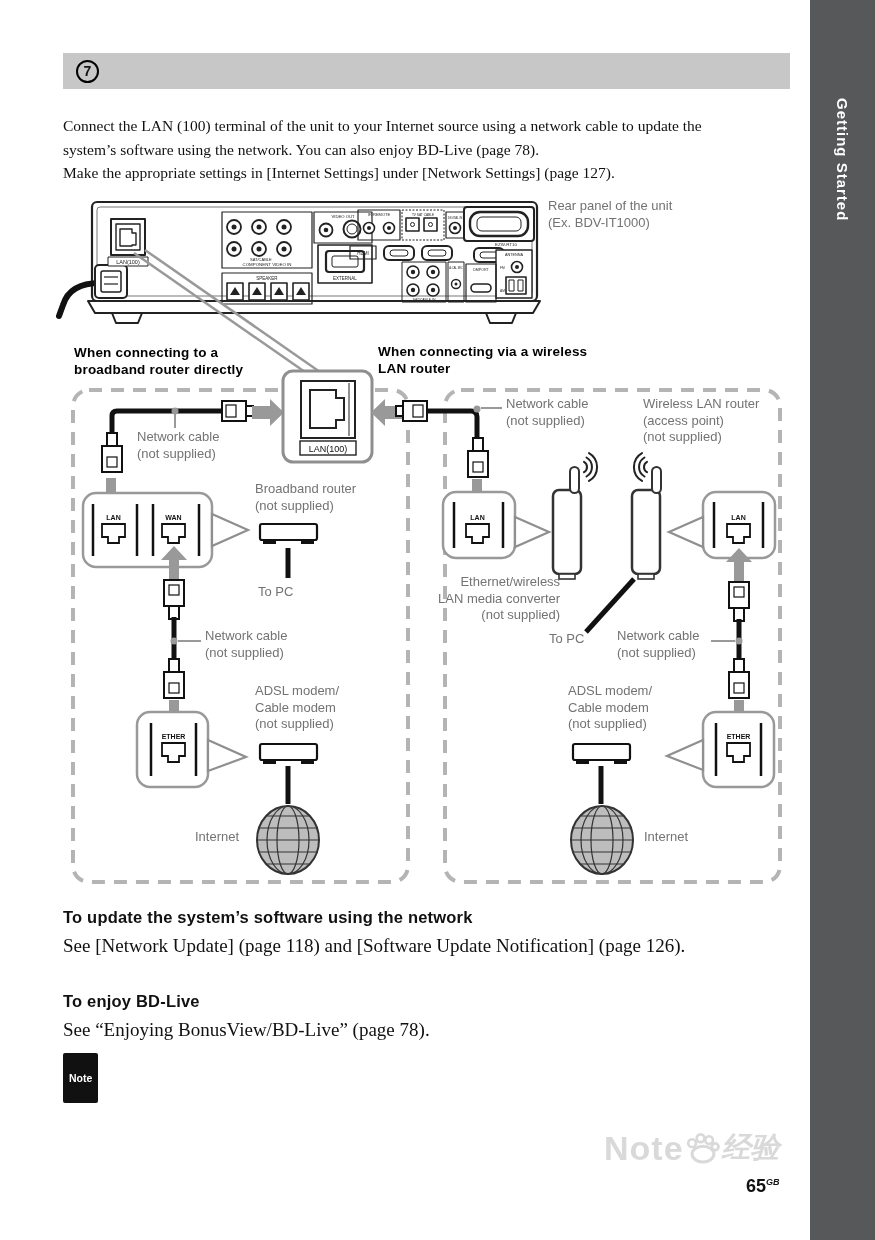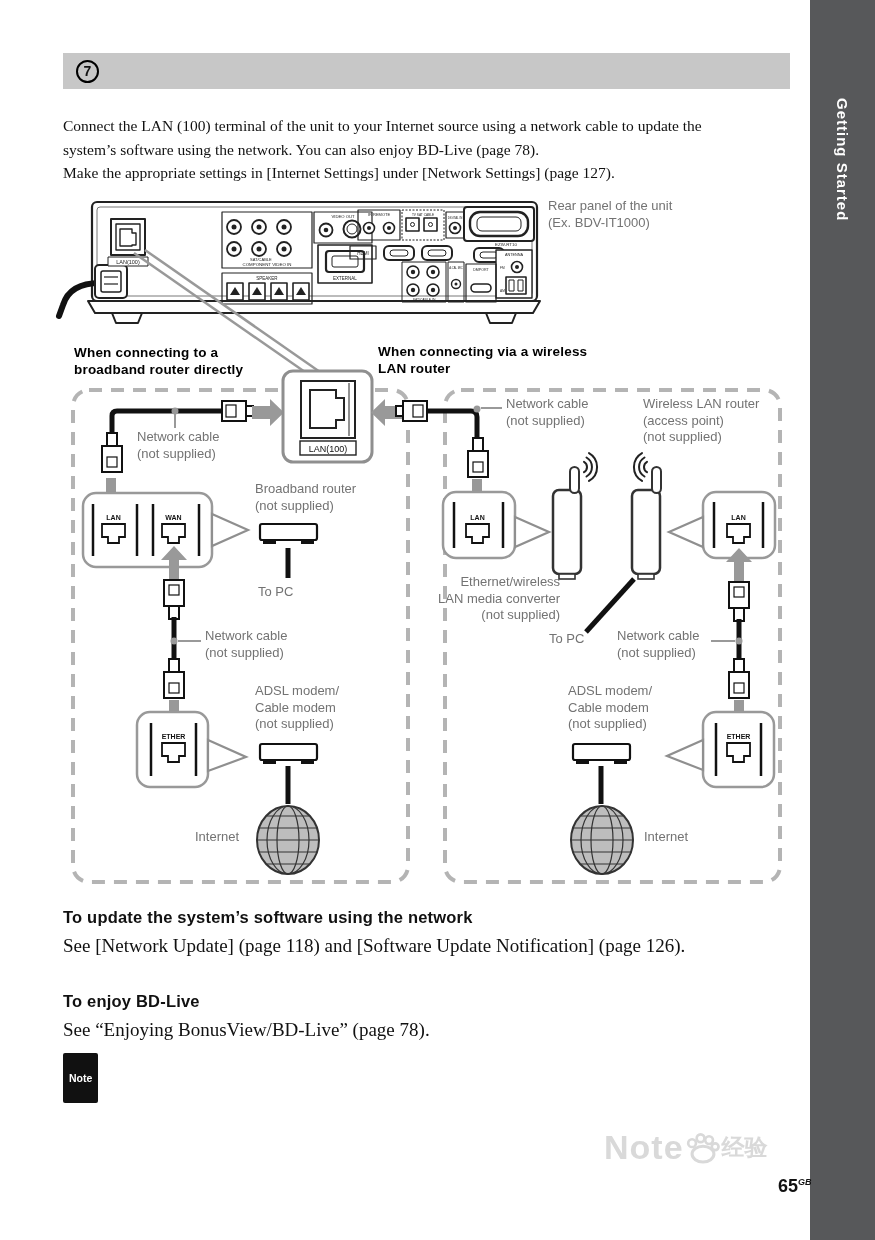--- a/index.html
+++ b/index.html
@@ -29,27 +29,27 @@
 
   .sechead{position:absolute;font-size:16.5px;font-weight:bold;letter-spacing:0.2px;white-space:nowrap;}
   .secbody{position:absolute;font-size:19px;white-space:nowrap;}
 
   #note-badge{position:absolute;left:63px;top:1053px;background:#111;color:#fff;font-size:10.5px;
               font-weight:bold;padding:19px 6px;border-radius:2px;}
   #note-list{position:absolute;left:63px;top:1071px;width:744px;font-size:13.8px;line-height:20.5px;}
   .note-item{white-space:pre-line;padding-left:13px;position:relative;margin-bottom:2px;}
   .note-item::before{content:"\2022";position:absolute;left:1px;}
 
-  #pagenum{position:absolute;left:778px;top:1176px;font-size:18px;font-weight:bold;}
+  #pagenum{position:absolute;left:746px;top:1176px;font-size:18px;font-weight:bold;}
   #pagenum sup{font-size:9px;font-style:italic;font-weight:bold;}
 
   #watermark{position:absolute;left:604px;top:1128px;color:#d9d9d9;z-index:0;}
   #wm-row{display:flex;align-items:center;gap:2px;font-weight:bold;}
   #wm-brand{font-size:34px;letter-spacing:1px;}
-  #wm-cn{font-size:23px;}
+  #wm-cn{font-size:29px;font-style:italic;}
   #wm-url{font-size:22px;font-weight:bold;margin-top:4px;letter-spacing:1px;color:#dedede;}
 
   .portlbl{font-size:7px;font-weight:bold;}
   .rp-lbl{fill:#222;}
 </style>
 </head>
 <body>
 
 <div id="watermark">
   <div id="wm-row">

